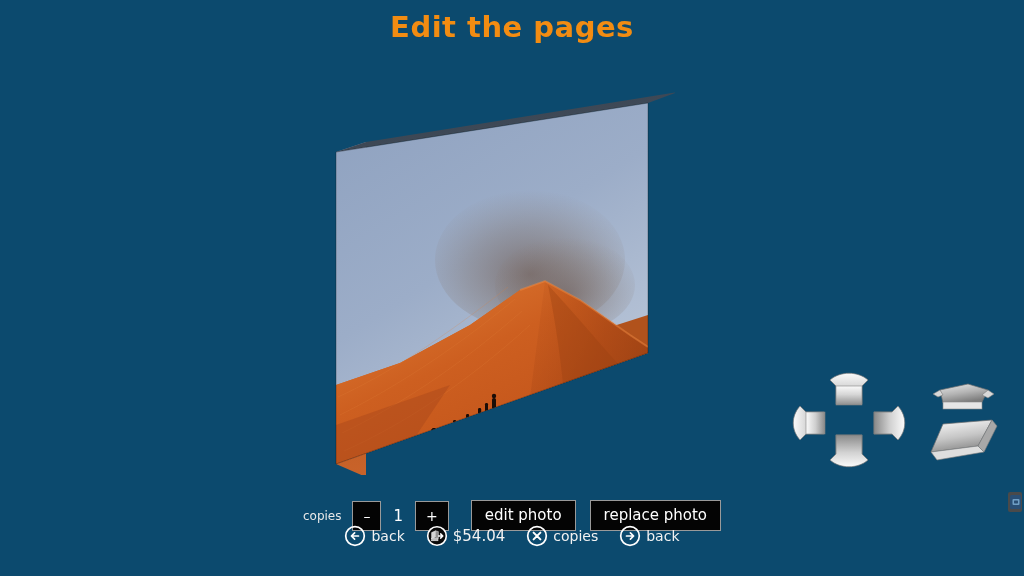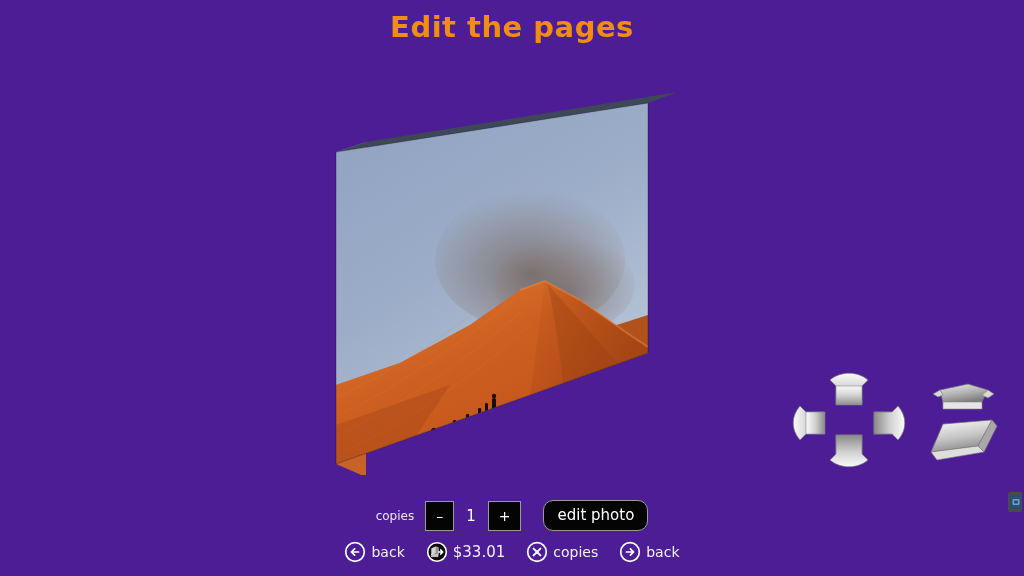--- a/index.html
+++ b/index.html
@@ -5,21 +5,21 @@
   * { box-sizing: border-box; margin: 0; padding: 0; }
   html, body {
     width: 1024px; height: 576px;
     background: #000;
     overflow: hidden;
     font-family: "DejaVu Sans", sans-serif;
   }
   #stage {
     position: relative;
     width: 1024px; height: 576px;
-    background: #4c1d95;
+    background: #0c4a6e;
   }
 
   
   #title {
     position: absolute;
     top: 10px; left: 0; width: 1024px;
     text-align: center;
     color: #f28c12;
     font-family: "DejaVu Sans", sans-serif;
     font-size: 29px;
@@ -65,34 +65,34 @@
     color: #ffffff;
     font-family: "DejaVu Sans", sans-serif;
     font-size: 14px;
     line-height: 1;
     padding: 7px 10px;
     min-width: 28px;
     text-align: center;
     cursor: pointer;
     user-select: none;
   }
-  .tb-btn.wide { padding: 7px 13px; font-size: 15px; border-radius: 10px; }
+  .tb-btn.wide { padding: 7px 13px; font-size: 15px; }
   .tb-count {
     color: #ffffff;
     font-size: 15px;
     font-family: "DejaVu Sans", sans-serif;
     min-width: 14px;
     text-align: center;
     padding: 0 4px;
   }
 
   
   #actionbar {
     position: absolute;
-    left: 0; top: 541px; width: 1024px;
+    left: 0; top: 525px; width: 1024px;
     display: flex;
     justify-content: center;
     align-items: center;
     gap: 7px;
   }
   .act {
     display: flex;
     align-items: center;
     gap: 5px;
     cursor: pointer;
@@ -305,20 +305,21 @@
       </g>
     </svg>
   </div>
 
   <div id="toolbar">
     <span class="tb-label">copies</span>
     <div class="tb-btn">–</div>
     <span class="tb-count">1</span>
     <div class="tb-btn">+</div>
     <div class="tb-btn wide" style="margin-left:14px">edit photo</div>
+    <div class="tb-btn wide" style="margin-left:6px">replace photo</div>
   </div>
 
   <div id="actionbar">
 
     <div class="act">
       <svg class="icon-circle" width="22" height="22" viewBox="0 0 22 22">
         <circle cx="11" cy="11" r="9.3" fill="none" stroke="#ffffff" stroke-width="1.7"></circle>
         <path d="M14.5,11 L7.8,11 M10.6,7.9 L7.4,11 L10.6,14.1" fill="none" stroke="#ffffff" stroke-width="1.7" stroke-linecap="round" stroke-linejoin="round"></path>
       </svg>
       <span class="act-label">back</span>
@@ -327,21 +328,21 @@
     <div class="act-gap"></div>
 
     <div class="act">
       <svg class="icon-circle" width="22" height="22" viewBox="0 0 22 22">
         <circle cx="11" cy="11" r="9.3" fill="#0a0a0a" stroke="#ffffff" stroke-width="1.6"></circle>
         <path d="M5.6,13.8 L5.6,7.6 L9.6,5.8 L9.6,12.2 Z" fill="#d5d5d5" stroke="#f0f0f0" stroke-width="0.5"></path>
         <rect x="5.6" y="13.2" width="6.4" height="2.6" fill="#bdbdbd" stroke="#efefef" stroke-width="0.5"></rect>
         <path d="M9.6,5.8 L12.4,6.6 L12.4,13.4 L9.6,12.2 Z" fill="#8f8f8f" stroke="#dcdcdc" stroke-width="0.5"></path>
         <path d="M12.6,10.9 L16.4,10.9 M14.6,8.9 L16.8,11 L14.6,13.1" fill="none" stroke="#ffffff" stroke-width="1.5" stroke-linecap="round" stroke-linejoin="round"></path>
       </svg>
-      <span class="act-label price">$33.01</span>
+      <span class="act-label price">$54.04</span>
     </div>
 
     <div class="act-gap"></div>
 
     <div class="act">
       <svg class="icon-circle" width="22" height="22" viewBox="0 0 22 22">
         <circle cx="11" cy="11" r="9.3" fill="none" stroke="#ffffff" stroke-width="1.7"></circle>
         <path d="M7.6,7.6 L14.4,14.4 M14.4,7.6 L7.6,14.4" fill="none" stroke="#ffffff" stroke-width="2" stroke-linecap="round"></path>
       </svg>
       <span class="act-label">copies</span>

